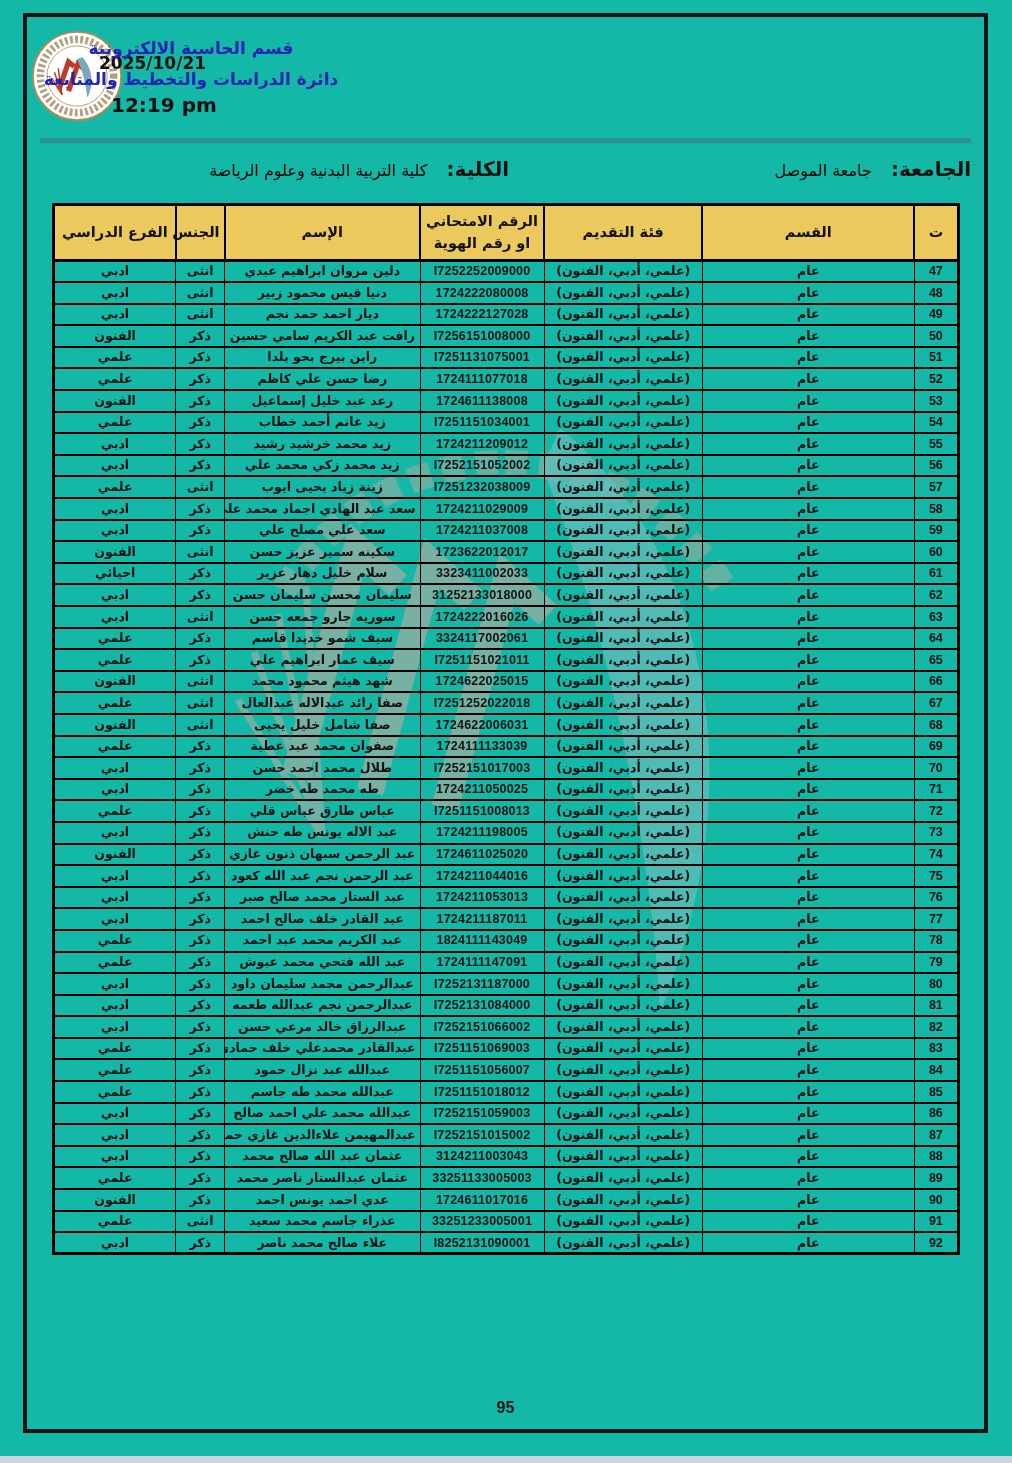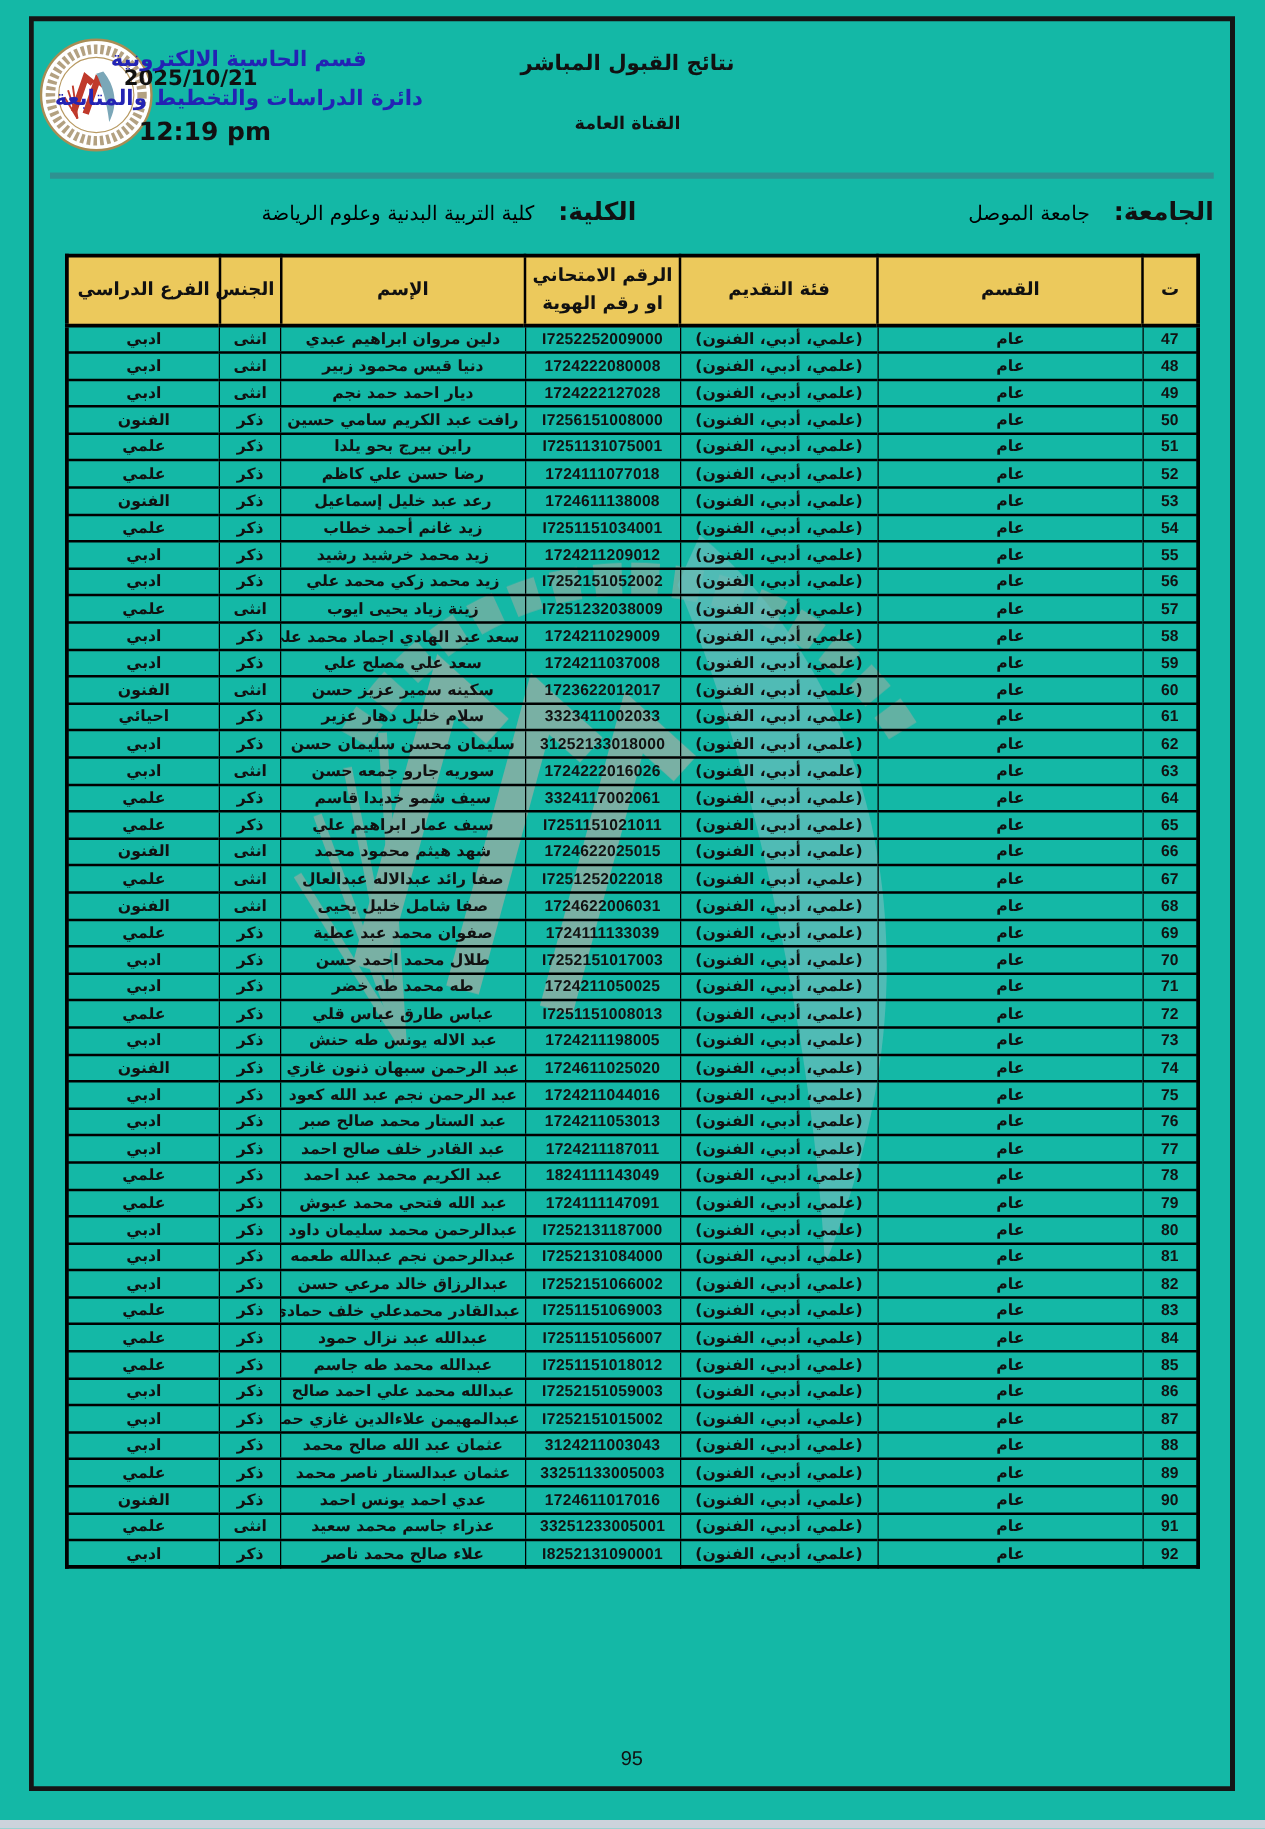--- a/index.html
+++ b/index.html
@@ -67,21 +67,21 @@
   .w-gender { width:5.4%; }
   .w-branch { width:13.5%; }
   td.c-seq  { font-size:14.5px; font-family:"Liberation Sans","DejaVu Sans",sans-serif; }
   td.c-exam {
     direction:ltr; text-align:right; font-size:14.5px; letter-spacing:.2px;
     font-family:"Liberation Sans","DejaVu Sans",sans-serif; padding:0 5px 0 0;
   }
   
   .page-number {
     position:absolute; bottom:12px; left:0; right:0; text-align:center;
-    font-weight:normal; font-size:16px; color:#111;
+    font-weight:bold; font-size:16px; color:#111;
     font-family:"Liberation Sans","DejaVu Sans",sans-serif;
   }
   .scan-strip { position:absolute; left:0; right:0; bottom:0; height:7px; background:#ccd3dc; z-index:3; }
 </style>
 </head>
 <body>
 
 <div class="page">
 
   <svg class="watermark" viewBox="0 0 1012 1463" xmlns="http://www.w3.org/2000/svg">
@@ -129,24 +129,20 @@
         <line x1="34" y1="70" x2="30" y2="42"></line>
       </g>
       <path d="M56,30 C66,42 69,58 61,73 C59,56 55,42 50,32 Z" fill="#7ba7b8"></path>
     </svg>
 
     <div class="hdr-datetime">
       <div class="hdr-date">2025/10/21</div>
       <div class="hdr-time">12:19 pm</div>
     </div>
 
-    <div class="hdr-center">
-      <div class="hdr-title">نتائج القبول المباشر</div>
-      <div class="hdr-subtitle">القناة العامة</div>
-    </div>
 
     <div class="hdr-ministry">
       <div>قسم الحاسبة الالكترونية</div>
       <div>دائرة الدراسات والتخطيط والمتابعة</div>
     </div>
 
     <div class="teal-line"></div>
 
     <div class="grp-univ">
       <span class="uni-label">الجامعة:</span>

